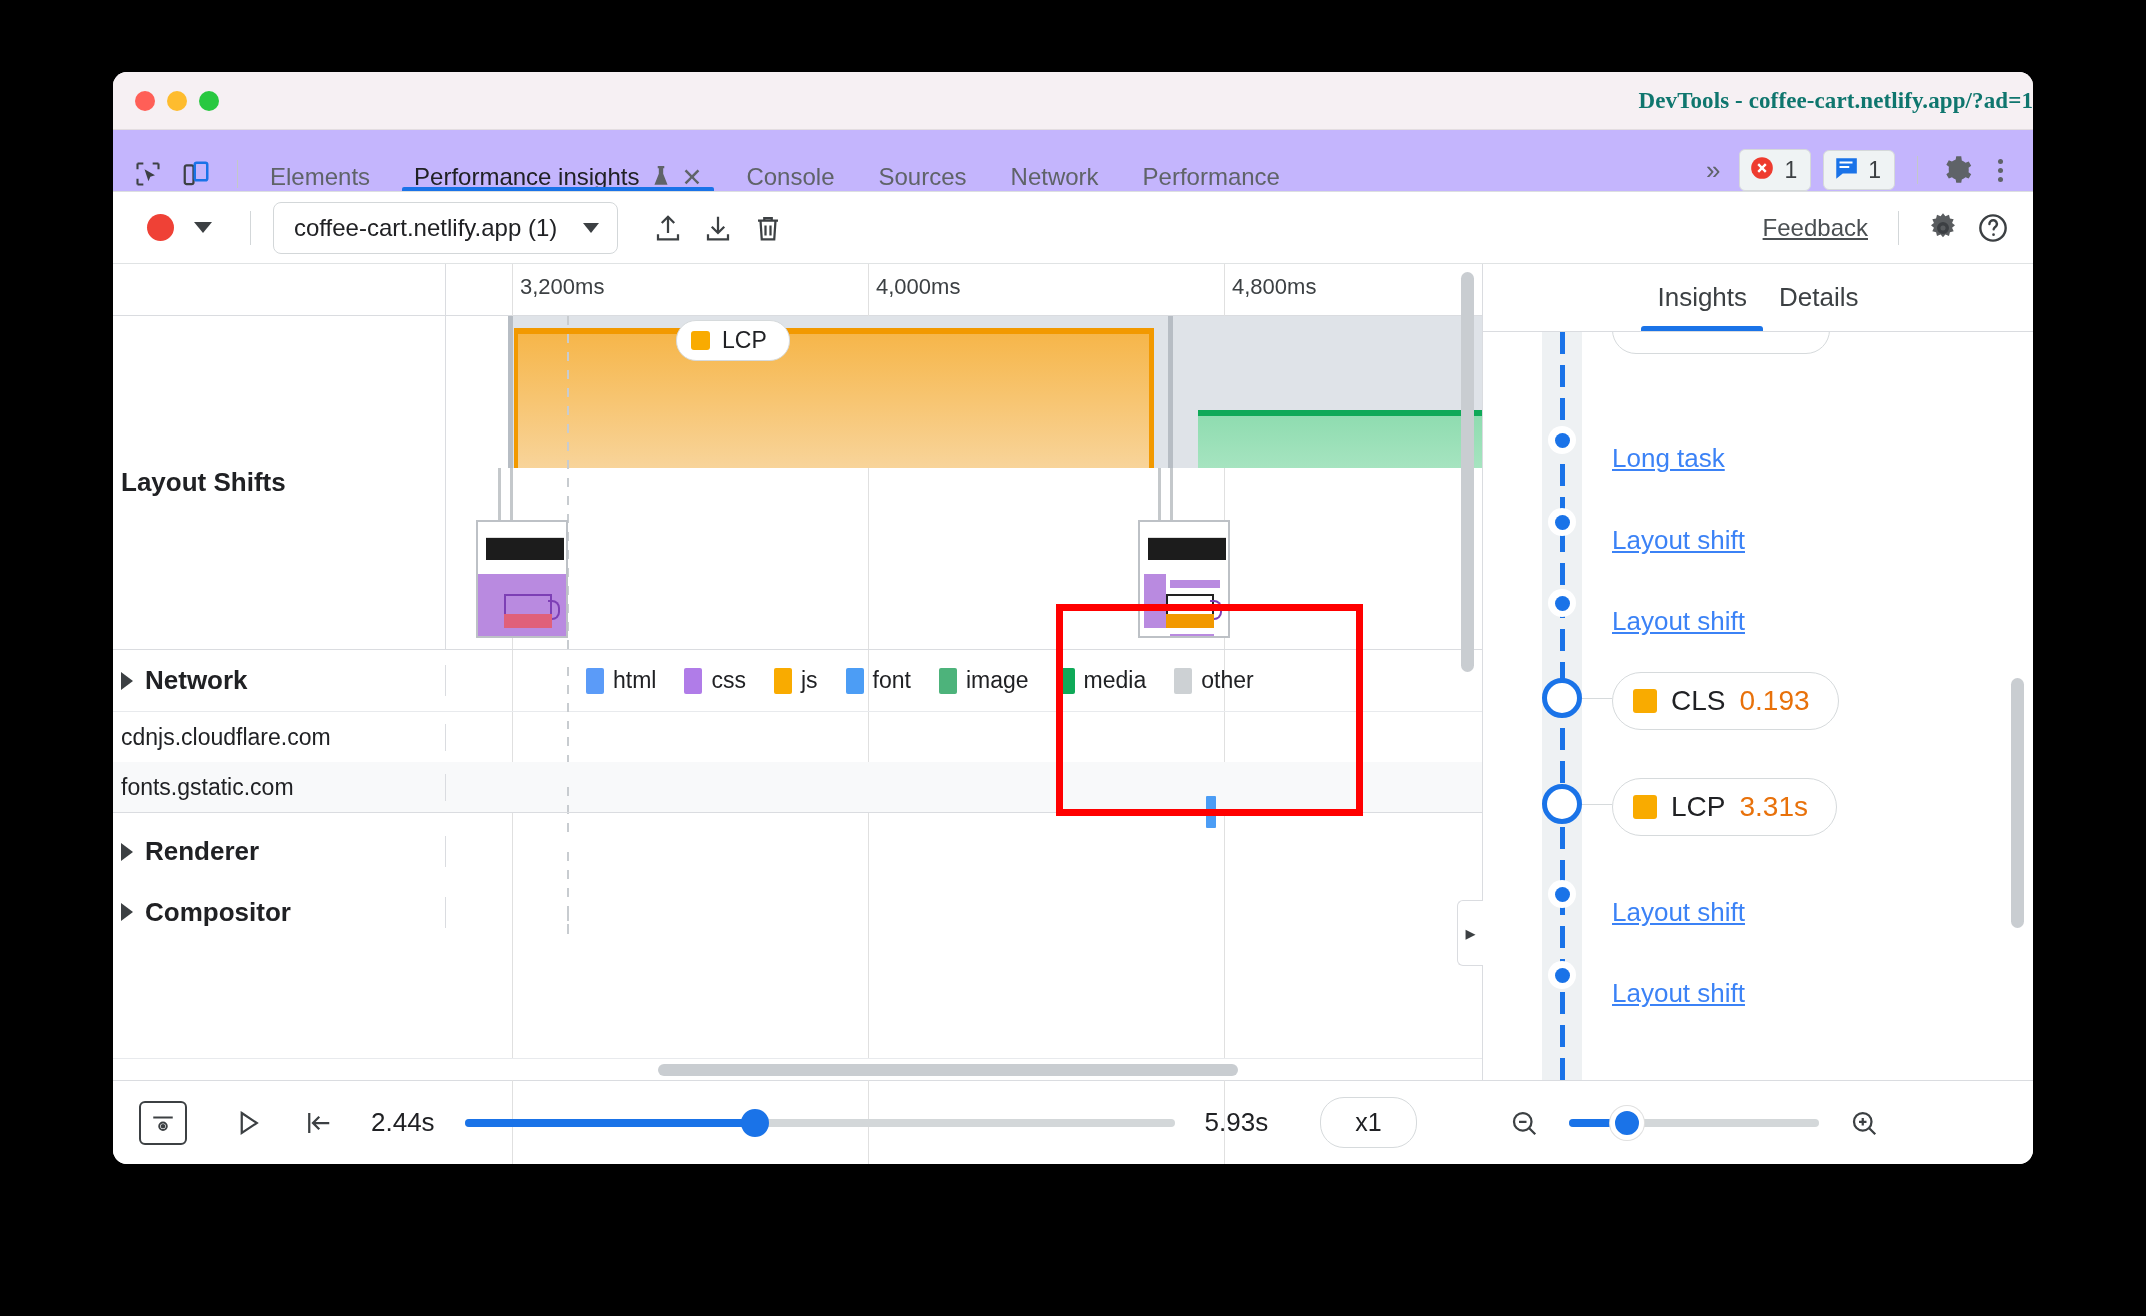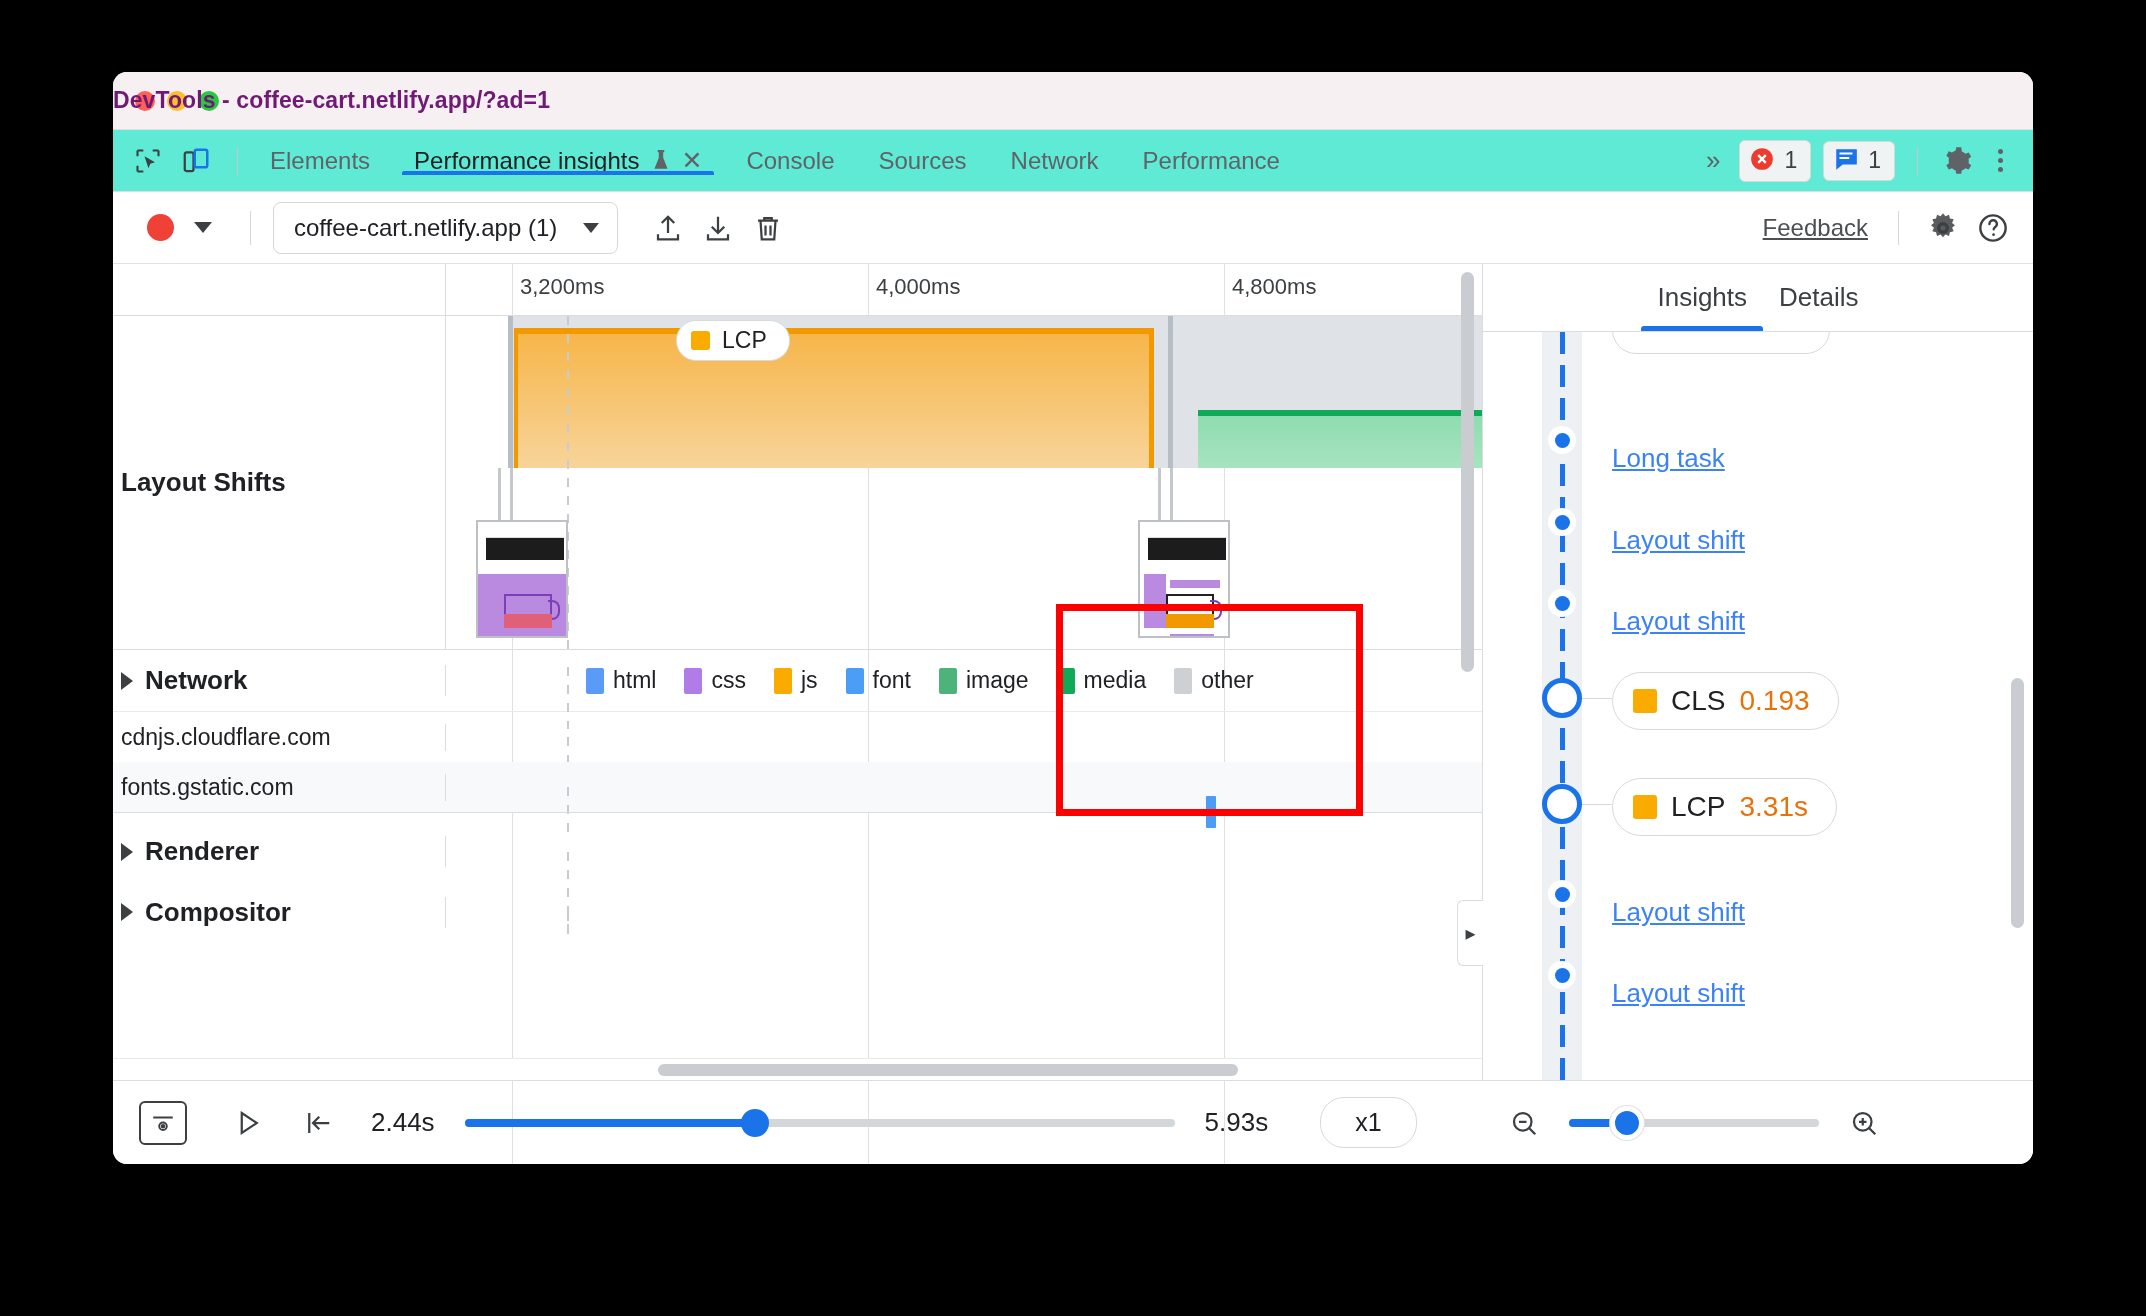--- a/index.html
+++ b/index.html
@@ -25,29 +25,30 @@
     height: 58px; background: #f6f0f3;
     border-bottom: 1px solid #e3dde0;
     display: flex; align-items: center; position: relative; flex: 0 0 58px;
   }
   .traffic { display:flex; gap:12px; margin-left: 22px; }
   .dot { width: 20px; height: 20px; border-radius: 50%; }
   .dot.red { background:#ff5f57; }
   .dot.yellow { background:#febc2e; }
   .dot.green { background:#28c840; }
   .title-text {
-    position:absolute; left:0; right:0; text-align:left;
-    font-size: 23px; font-weight: 700; color:#701a75;
+    position:absolute; left:0; right:0; text-align:right;
+    font-size: 23px; font-weight: 700; color:#0f766e;
     letter-spacing:.1px;
+    font-family:Liberation Serif, serif;
   }
 
   
   .tabbar {
-    height: 62px; background: #5eead4; border-bottom: 1px solid #dcdfe0;
-    display:flex; align-items: center; flex: 0 0 62px;
+    height: 62px; background: #c4b5fd; border-bottom: 1px solid #dcdfe0;
+    display:flex; align-items: flex-end; flex: 0 0 62px;
   }
   .tabbar-left { display:flex; align-items:center; padding-left: 18px; gap: 14px; }
   .tool-icon { width: 34px; height: 34px; display:flex; align-items:center; justify-content:center; cursor:pointer;}
   .vsep { width:1px; height:28px; background:#c3c8ca; align-self:center; margin: 0 10px; }
   .tabs { display:flex; align-items:stretch; }
   .tab {
     display:flex; align-items:center; padding: 0 22px;
     font-size: 24px; color:#5f6368; cursor:pointer; position:relative;
     white-space: nowrap;
   }

